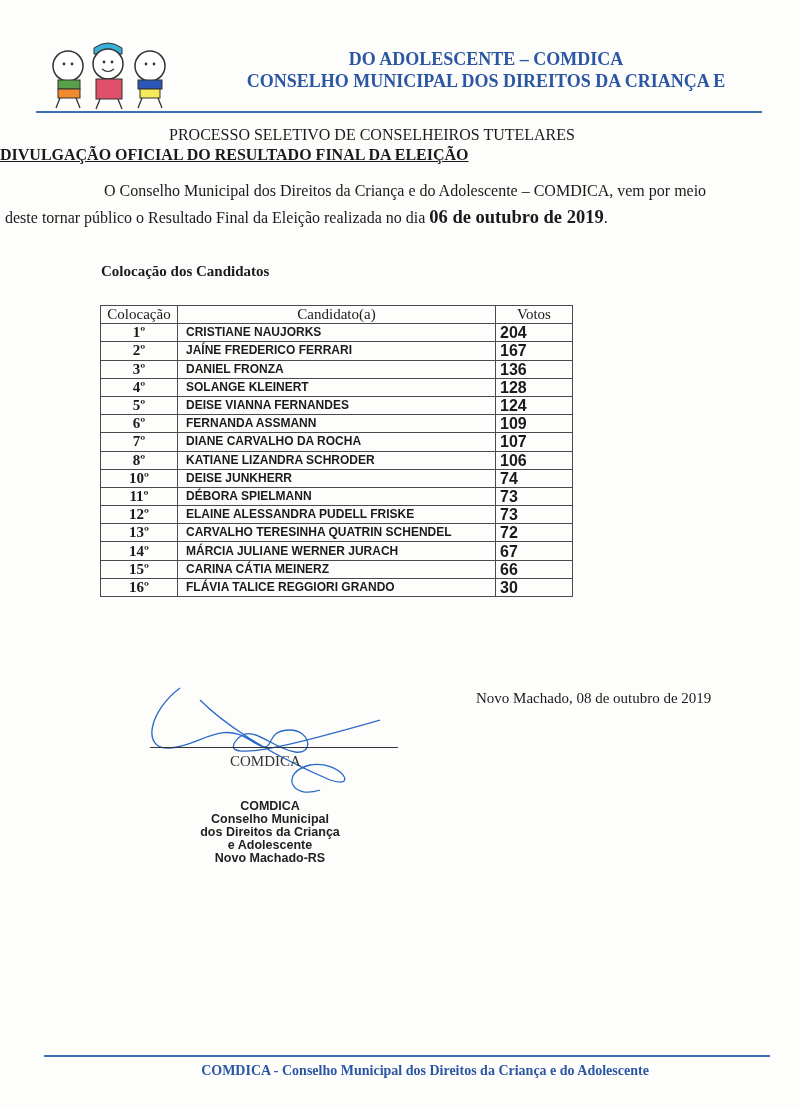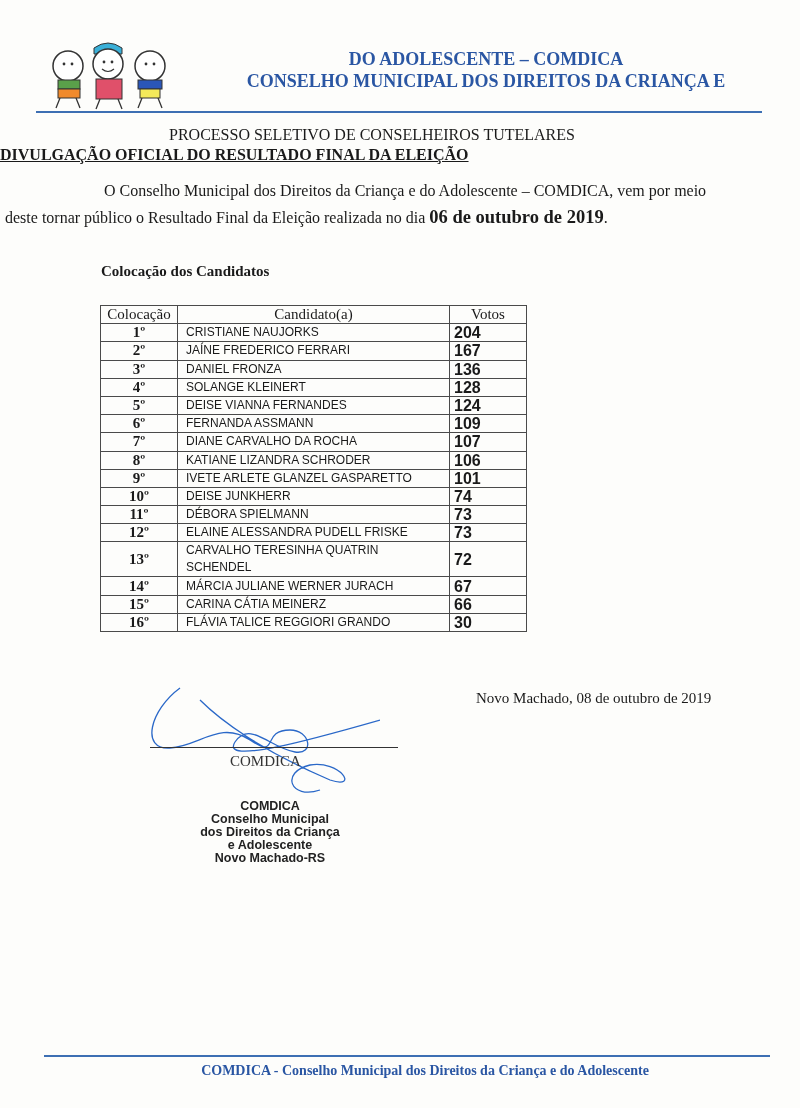--- a/index.html
+++ b/index.html
@@ -13,26 +13,26 @@
     color: #2a56a3; font-weight: bold; font-size: 18px; line-height: 22px;
   }
   .header-rule { position: absolute; left: 36px; width: 726px; top: 111px; height: 2px; background: #3d6fb3; }
   .subtitle { position: absolute; left: 0; width: 744px; top: 126px; text-align: center; font-size: 16px; }
   .maintitle { position: absolute; left: 0; width: 800px; top: 146px; font-size: 16px; font-weight: bold; text-decoration: underline; }
   .intro { position: absolute; left: 98px; width: 640px; top: 178px; font-size: 16px; line-height: 26px; text-indent: 6px; }
   .intro .l2 { display: block; margin-left: -93px; text-indent: 0; }
   .intro b { font-size: 18.5px; }
   .sec-title { position: absolute; left: 101px; top: 263px; font-weight: bold; font-size: 15px; }
   table.results {
-    position: absolute; left: 100px; top: 305px; width: 427px; border-collapse: collapse;
+    position: absolute; left: 100px; top: 305px; width: 473px; border-collapse: collapse;
   }
   table.results th, table.results td { border: 1.4px solid #4a4a4a; height: 17.2px; padding: 0 4px; line-height: 17px; }
   table.results th { font-weight: normal; font-size: 15px; font-family: "Liberation Serif", serif; }
   .col-pos { width: 68px; text-align: center; font-family: "Liberation Serif", serif; font-weight: bold; font-size: 15px; }
-  .col-name { font-family: "Liberation Sans", sans-serif; font-weight: normal; font-size: 12px; padding-left: 8px !important; text-align: left; }
+  .col-name { font-family: "Liberation Sans", sans-serif; font-weight: bold; font-size: 12px; padding-left: 8px !important; text-align: left; }
   .col-votes { width: 68px; font-family: "Liberation Sans", sans-serif; font-weight: bold; font-size: 16px; }
   .date-line { position: absolute; left: 476px; top: 690px; font-size: 15px; }
   .sig-svg { position: absolute; left: 140px; top: 680px; width: 240px; height: 120px; }
   .sig-rule { position: absolute; left: 150px; width: 248px; top: 747px; height: 1.3px; background: #333; }
   .sig-name { position: absolute; left: 230px; top: 753px; font-size: 15px; color: #333; }
   .stamp { position: absolute; left: 190px; width: 160px; top: 800px; text-align: center; font-family: "Liberation Sans", sans-serif; font-weight: bold; font-size: 12.5px; line-height: 13px; color: #222; }
   .footer-rule { position: absolute; left: 44px; width: 726px; top: 1055px; height: 2px; background: #3d6fb3; }
   .footer { position: absolute; left: 0; width: 800px; top: 1062px; text-align: center; color: #2a56a3; font-weight: bold; font-size: 14px; line-height: 18px; padding-left: 25px; }
 </style>
 </head>
@@ -122,25 +122,20 @@
         <td class="col-pos">7º</td>
         <td class="col-name">DIANE CARVALHO DA ROCHA</td>
         <td class="col-votes">107</td>
       </tr>
       <tr>
         <td class="col-pos">8º</td>
         <td class="col-name">KATIANE LIZANDRA SCHRODER</td>
         <td class="col-votes">106</td>
       </tr>
       <tr>
-        <td class="col-pos">9º</td>
-        <td class="col-name">IVETE ARLETE GLANZEL GASPARETTO</td>
-        <td class="col-votes">101</td>
-      </tr>
-      <tr>
         <td class="col-pos">10º</td>
         <td class="col-name">DEISE JUNKHERR</td>
         <td class="col-votes">74</td>
       </tr>
       <tr>
         <td class="col-pos">11º</td>
         <td class="col-name">DÉBORA SPIELMANN</td>
         <td class="col-votes">73</td>
       </tr>
       <tr>

